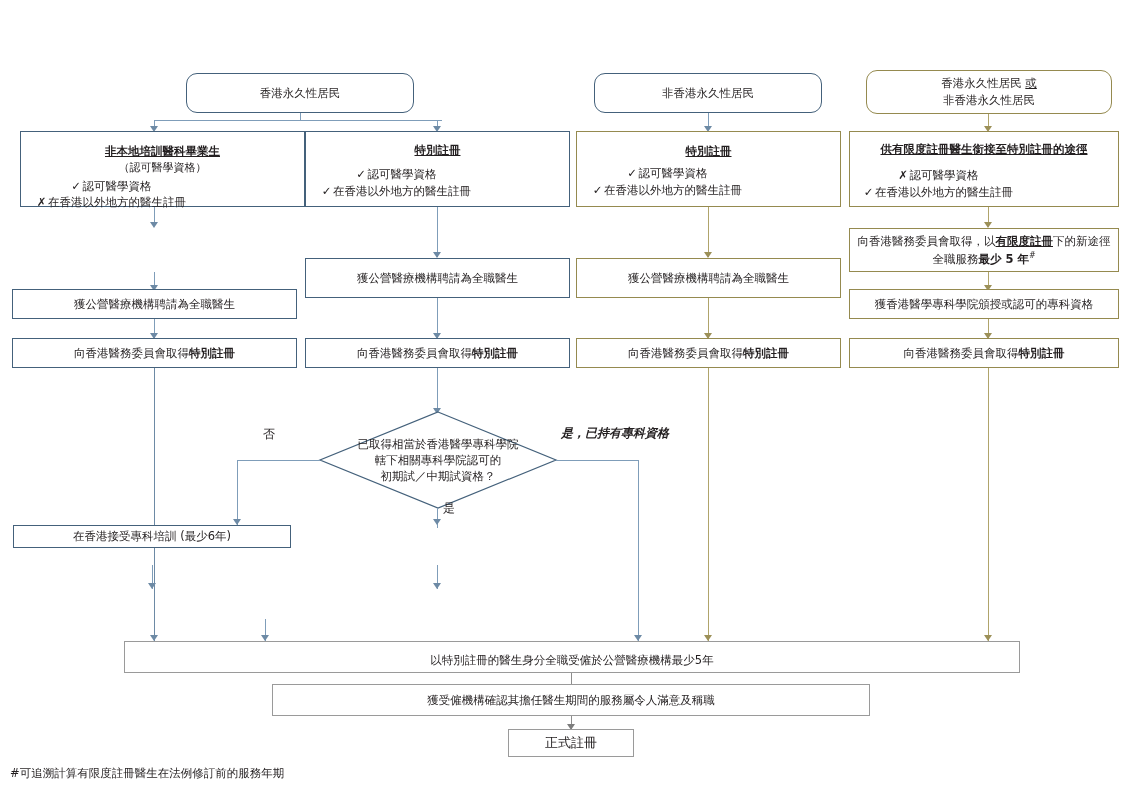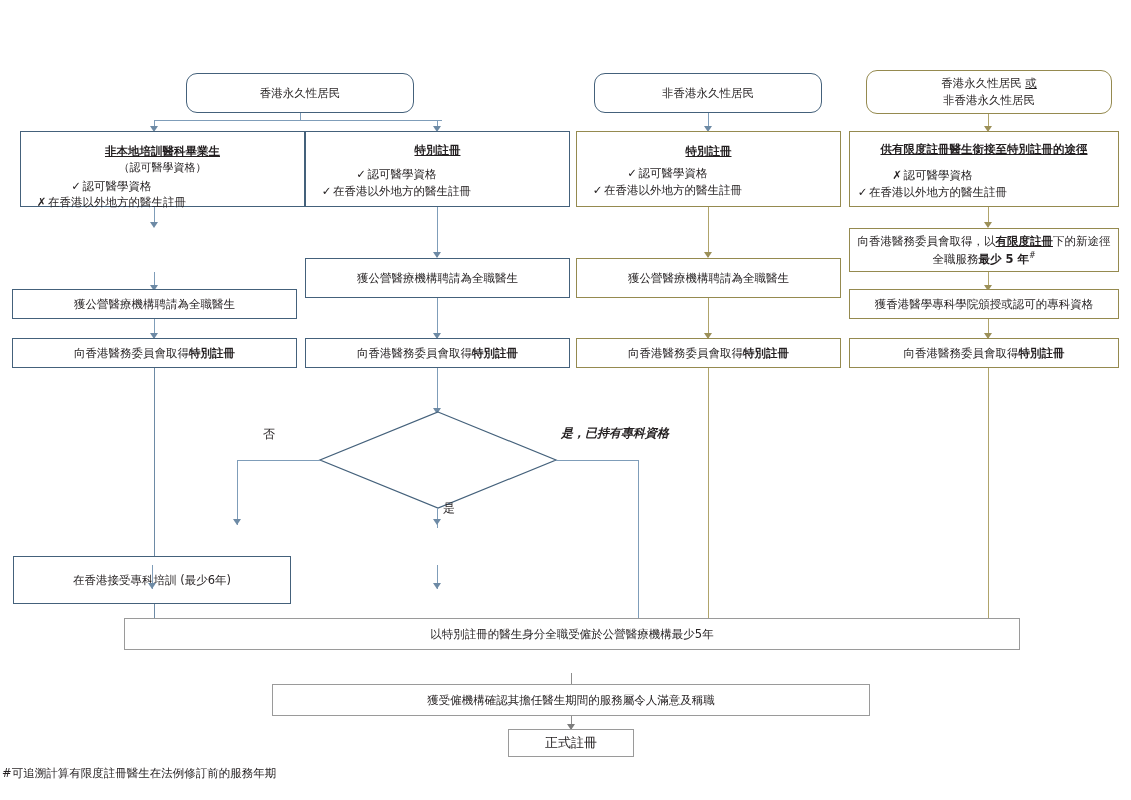--- a/index.html
+++ b/index.html
@@ -182,21 +182,21 @@
 
   <div class="abs box olive" style="left:576px;top:338px;width:265px;height:30px;">
     <span><span>向香港醫務委員會取得</span><b>特別註冊</b></span>
   </div>
 
   <div class="abs ln olive vline" style="left:708px;top:368px;height:275px;"></div>
   <div class="abs arw olive" style="left:704px;top:635px;"></div>
 
   <div class="abs box olive" style="left:849px;top:131px;width:270px;height:76px;padding-top:7px;">
     <div class="hdr">供有限度註冊醫生銜接至特別註冊的途徑</div>
-    <div style="align-self:flex-start;margin-top:9px;">
+    <div style="align-self:flex-start;margin-left:6px;margin-top:9px;">
       <span class="bullet"><span class="mk x">✗</span><span>認可醫學資格</span></span>
       <span class="bullet"><span class="mk">✓</span><span>在香港以外地方的醫生註冊</span></span>
     </div>
   </div>
 
   <div class="abs ln olive vline" style="left:988px;top:207px;height:19px;"></div>
   <div class="abs arw olive" style="left:984px;top:222px;"></div>
 
   <div class="abs box olive" style="left:849px;top:228px;width:270px;height:44px;">
     <span><span>向香港醫務委員會取得，以</span><b class="u">有限度註冊</b><span>下的新途徑</span></span>
@@ -216,62 +216,67 @@
   <div class="abs box olive" style="left:849px;top:338px;width:270px;height:30px;">
     <span><span>向香港醫務委員會取得</span><b>特別註冊</b></span>
   </div>
 
   <div class="abs ln olive vline" style="left:988px;top:368px;height:275px;"></div>
   <div class="abs arw olive" style="left:984px;top:635px;"></div>
 
   <svg class="abs" style="left:318px;top:410px;width:240px;height:100px;overflow:visible;">
     <polygon points="120,2 238,50 120,98 2,50" fill="#ffffff" stroke="#44617b" stroke-width="1.2"></polygon>
   </svg>
+  <div class="abs" style="left:330px;top:424px;width:216px;height:72px;display:flex;flex-direction:column;align-items:center;justify-content:center;font-size:11.5px;line-height:1.4;text-align:center;">
+    <span>已取得相當於香港醫學專科學院</span>
+    <span>轄下相關專科學院認可的</span>
+    <span>初期試／中期試資格？</span>
+  </div>
 
   <div class="abs lbl" style="left:263px;top:426px;">否</div>
   <div class="abs ln hline" style="left:237px;top:460px;width:83px;"></div>
   <div class="abs ln vline" style="left:237px;top:460px;height:65px;"></div>
   <div class="abs arw" style="left:233px;top:519px;"></div>
 
   <div class="abs lbl" style="left:443px;top:500px;">是</div>
   <div class="abs ln vline" style="left:437px;top:508px;height:20px;"></div>
   <div class="abs arw" style="left:433px;top:519px;"></div>
 
   <div class="abs lbl b" style="left:561px;top:425px;">是，已持有專科資格</div>
   <div class="abs ln hline" style="left:556px;top:460px;width:83px;"></div>
   <div class="abs ln vline" style="left:638px;top:460px;height:183px;"></div>
   <div class="abs arw" style="left:634px;top:635px;"></div>
 
-  <div class="abs box" style="left:13px;top:556px;width:278px;height:48px;">
+  <div class="abs box" style="left:13px;top:525px;width:278px;height:23px;">
     <span>在香港接受專科培訓 (最少6年)</span>
   </div>
 
 
   <div class="abs ln vline" style="left:152px;top:565px;height:24px;"></div>
   <div class="abs arw" style="left:148px;top:583px;"></div>
   <div class="abs ln vline" style="left:437px;top:565px;height:24px;"></div>
   <div class="abs arw" style="left:433px;top:583px;"></div>
 
 
   <div class="abs ln vline" style="left:265px;top:619px;height:24px;"></div>
   <div class="abs arw" style="left:261px;top:635px;"></div>
 
-  <div class="abs box grey" style="left:124px;top:618px;width:896px;height:32px;">
+  <div class="abs box grey" style="left:124px;top:641px;width:896px;height:32px;justify-content:flex-end;">
     <span>以特別註冊的醫生身分全職受僱於公營醫療機構最少5年</span>
   </div>
 
   <div class="abs ln grey vline" style="left:571px;top:673px;height:20px;"></div>
   <div class="abs arw grey" style="left:567px;top:687px;"></div>
 
   <div class="abs box grey" style="left:272px;top:684px;width:598px;height:32px;">
     <span>獲受僱機構確認其擔任醫生期間的服務屬令人滿意及稱職</span>
   </div>
 
   <div class="abs ln grey vline" style="left:571px;top:716px;height:16px;"></div>
   <div class="abs arw grey" style="left:567px;top:724px;"></div>
 
   <div class="abs box grey" style="left:508px;top:729px;width:126px;height:28px;font-size:13px;">
     <span>正式註冊</span>
   </div>
 
-  <div class="note" style="left:2px;top:766px;">#可追溯計算有限度註冊醫生在法例修訂前的服務年期</div>
+  <div class="note" style="left:10px;top:766px;">#可追溯計算有限度註冊醫生在法例修訂前的服務年期</div>
 
 </div>
 
 </body></html>

